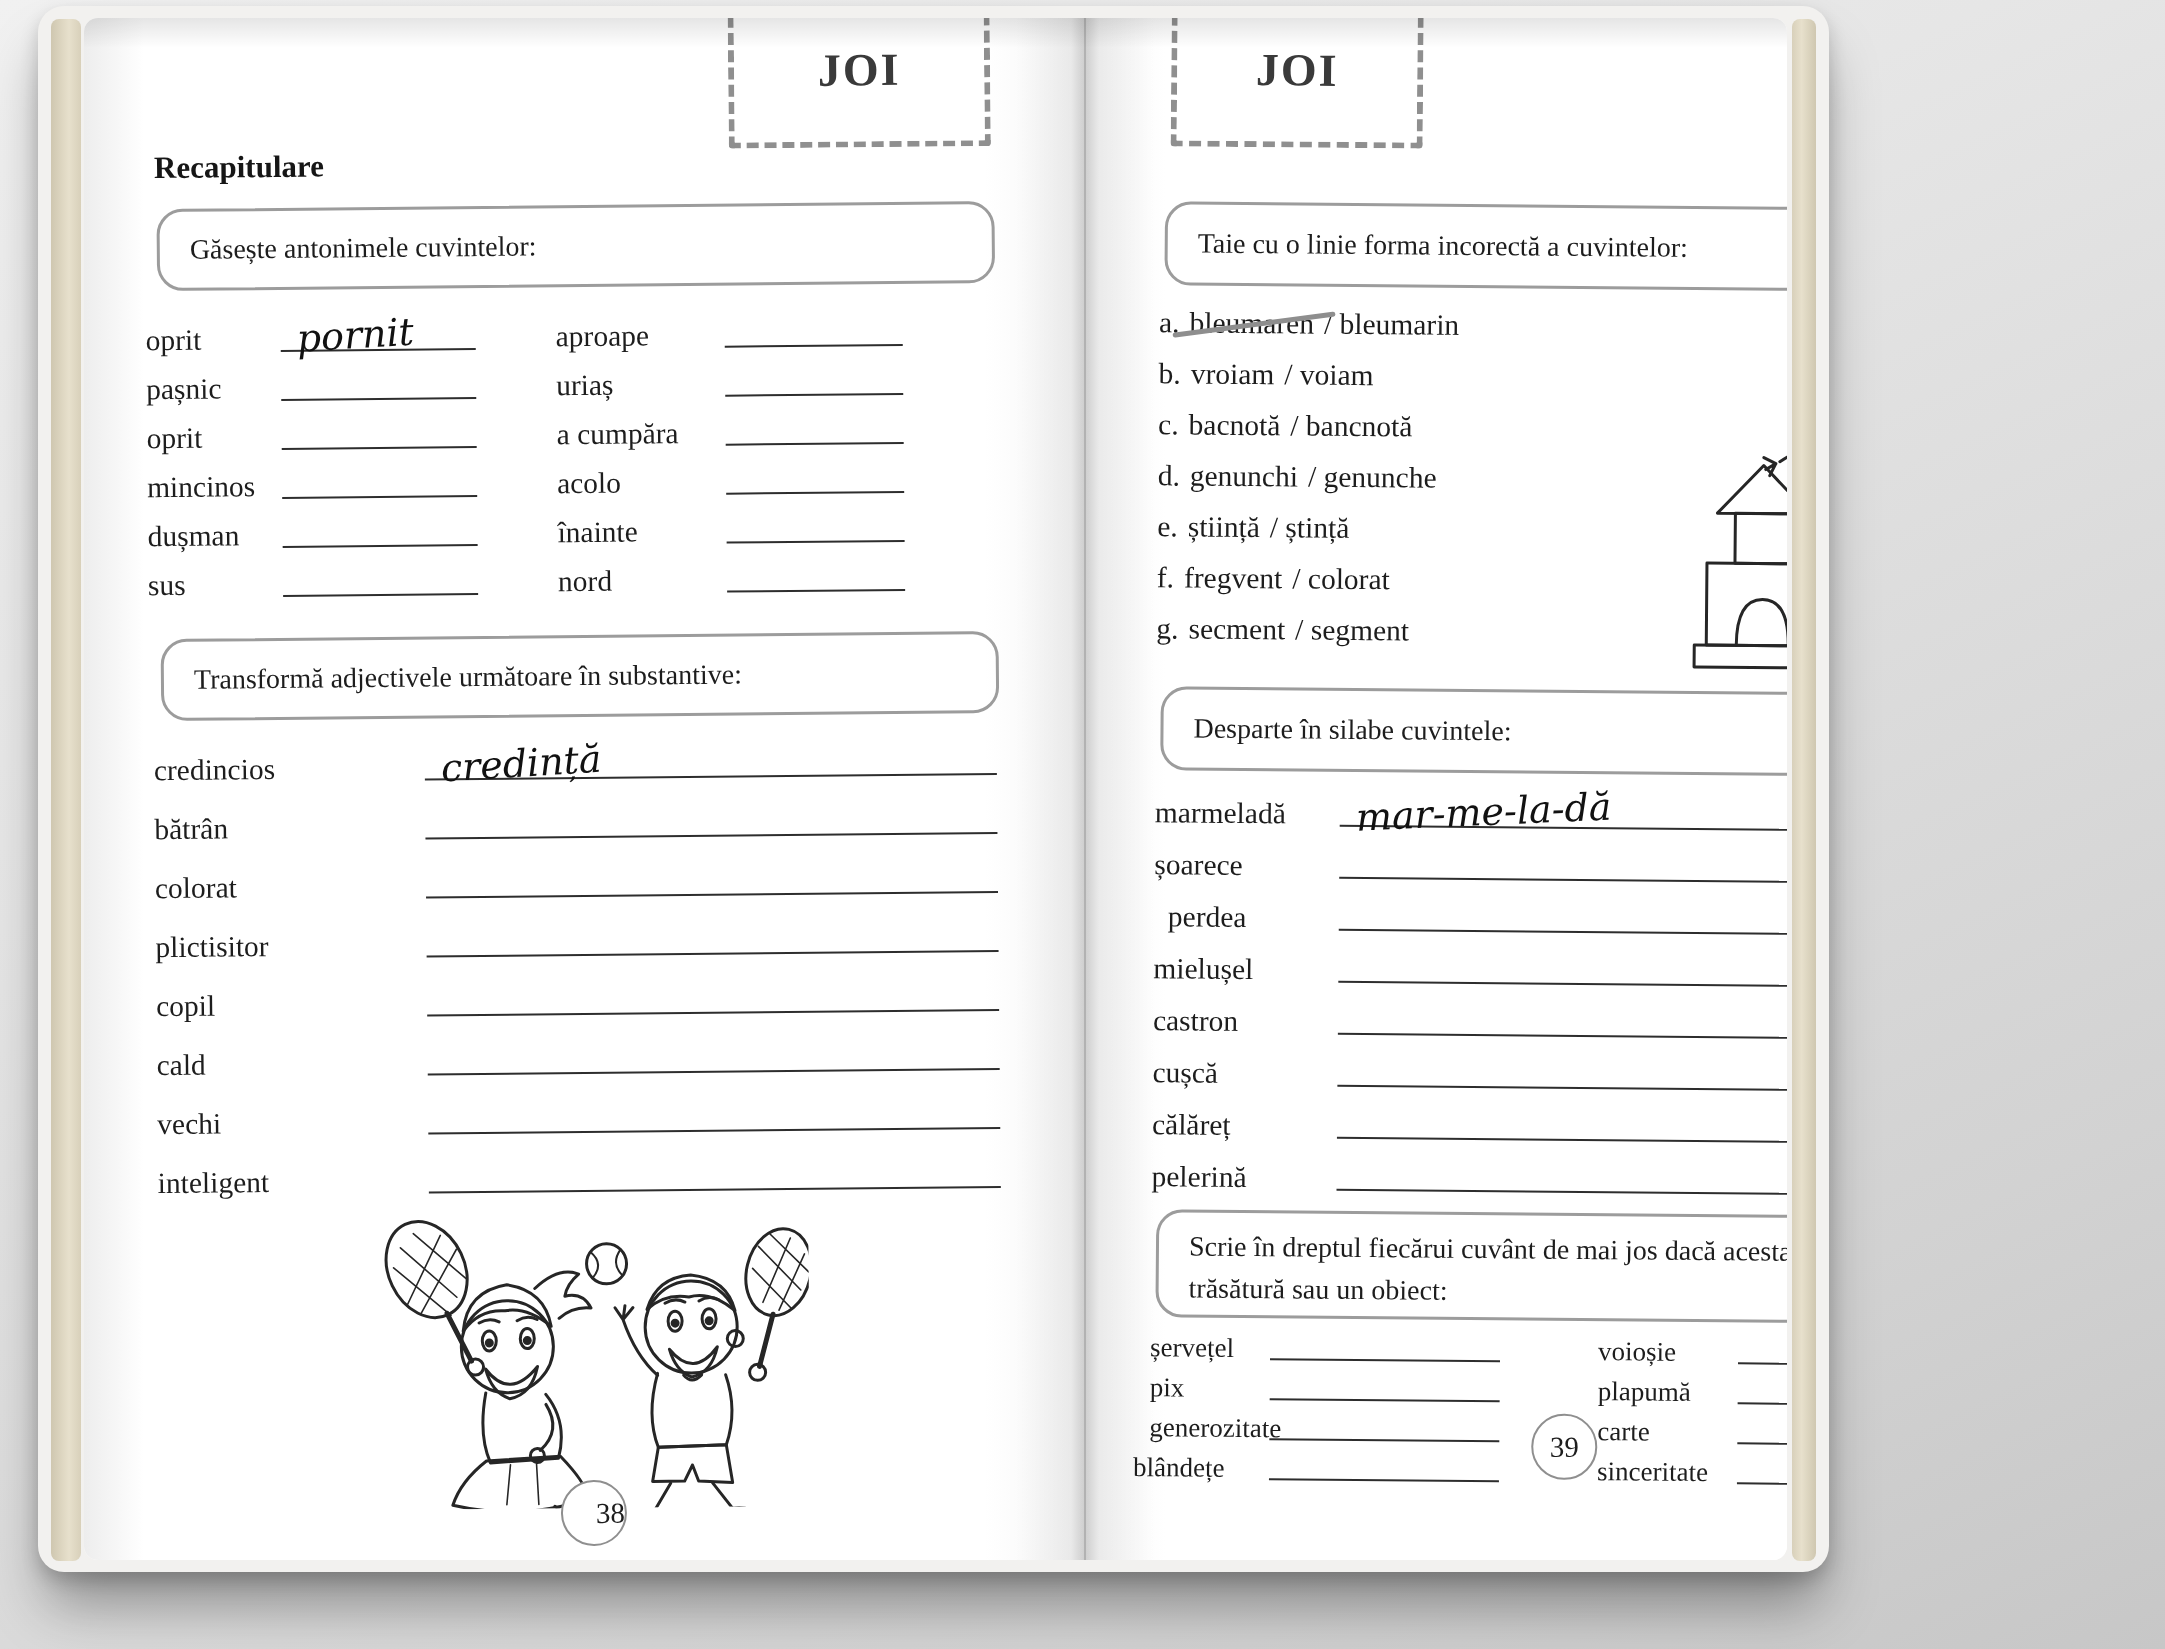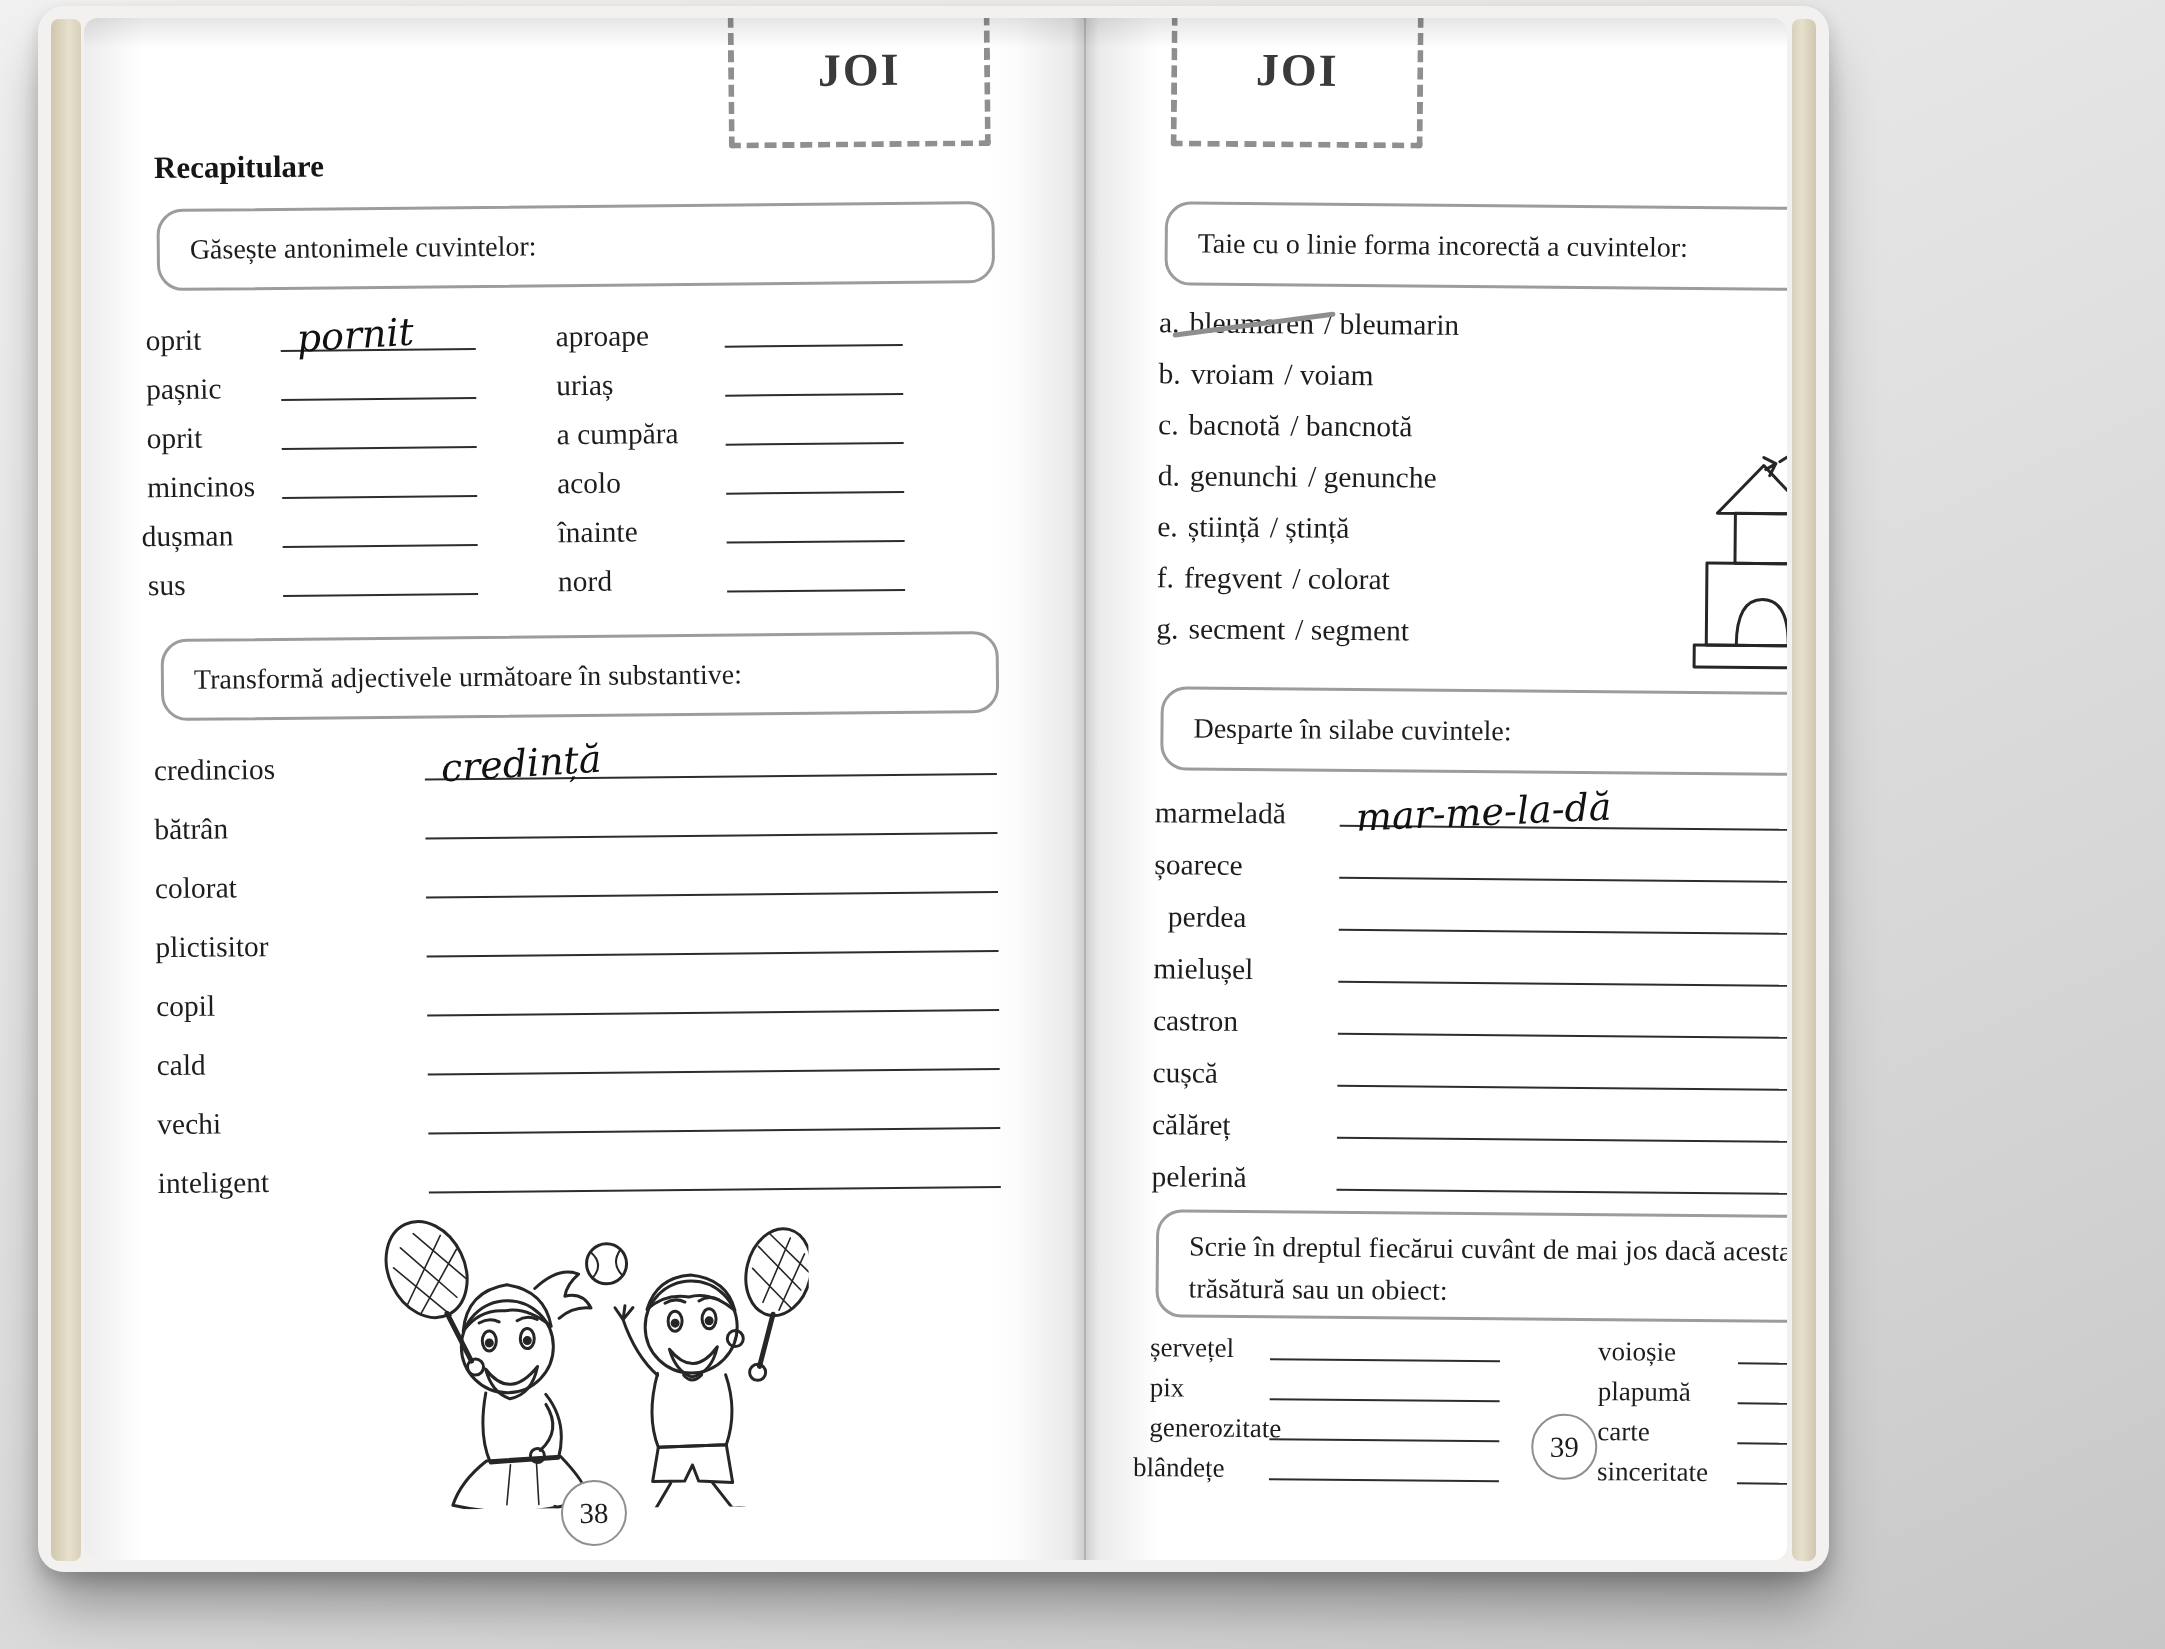--- a/index.html
+++ b/index.html
@@ -90,21 +90,21 @@
               <span class="wlabel" style="left:476px">a cumpăra</span>
               <span class="ans" style="left:645px;width:178px;"></span>
             </div>
             <div class="ex-row" style="top:439px;">
               <span class="wlabel" style="left:66px">mincinos</span>
               <span class="ans" style="left:201px;width:195px;"></span>
               <span class="wlabel" style="left:476px">acolo</span>
               <span class="ans" style="left:645px;width:178px;"></span>
             </div>
             <div class="ex-row" style="top:488px;">
-              <span class="wlabel" style="left:60px">dușman</span>
+              <span class="wlabel" style="left:66px">dușman</span>
               <span class="ans" style="left:201px;width:195px;"></span>
               <span class="wlabel" style="left:476px">înainte</span>
               <span class="ans" style="left:645px;width:178px;"></span>
             </div>
             <div class="ex-row" style="top:537px;">
               <span class="wlabel" style="left:66px">sus</span>
               <span class="ans" style="left:201px;width:195px;"></span>
               <span class="wlabel" style="left:476px">nord</span>
               <span class="ans" style="left:645px;width:178px;"></span>
             </div>
@@ -192,21 +192,21 @@
               <circle cx="418" cy="166" r="8"></circle>
             <path d="M318 166 Q306 208 318 240 L386 238 Q398 204 386 168"></path>
             <path d="M344 168 Q352 178 362 168"></path>
             <path d="M318 240 L386 238 L392 276 L358 274 L352 258 L344 274 L312 274 Z"></path>
             <path d="M330 276 L312 306"></path>
               <ellipse cx="306" cy="313" rx="15" ry="8"></ellipse>
             <path d="M372 276 L392 302"></path>
               <ellipse cx="398" cy="309" rx="15" ry="8"></ellipse>
           </svg>
 
-          <div class="pnum" style="left:470px;top:1462px;">
+          <div class="pnum" style="left:470px;top:1462px;justify-content:flex-end;">
             <span>38</span>
           </div>
         </div>
       </div>
 
       <div class="page right">
         <div class="pg-inner">
           <div class="joi" style="left:80px;width:252px;">
             <span>JOI</span>
           </div>

